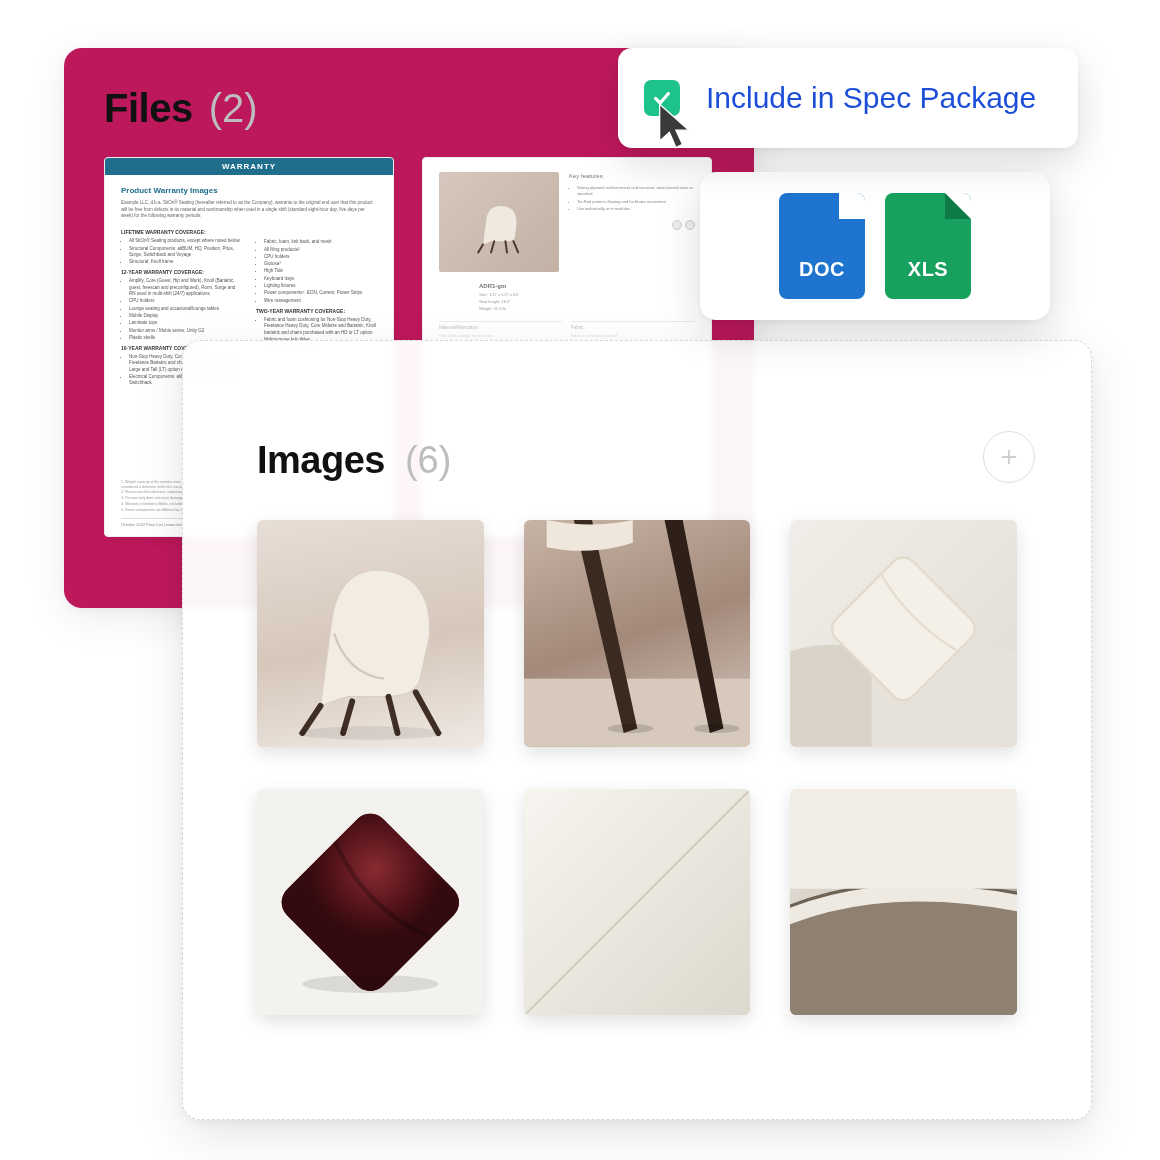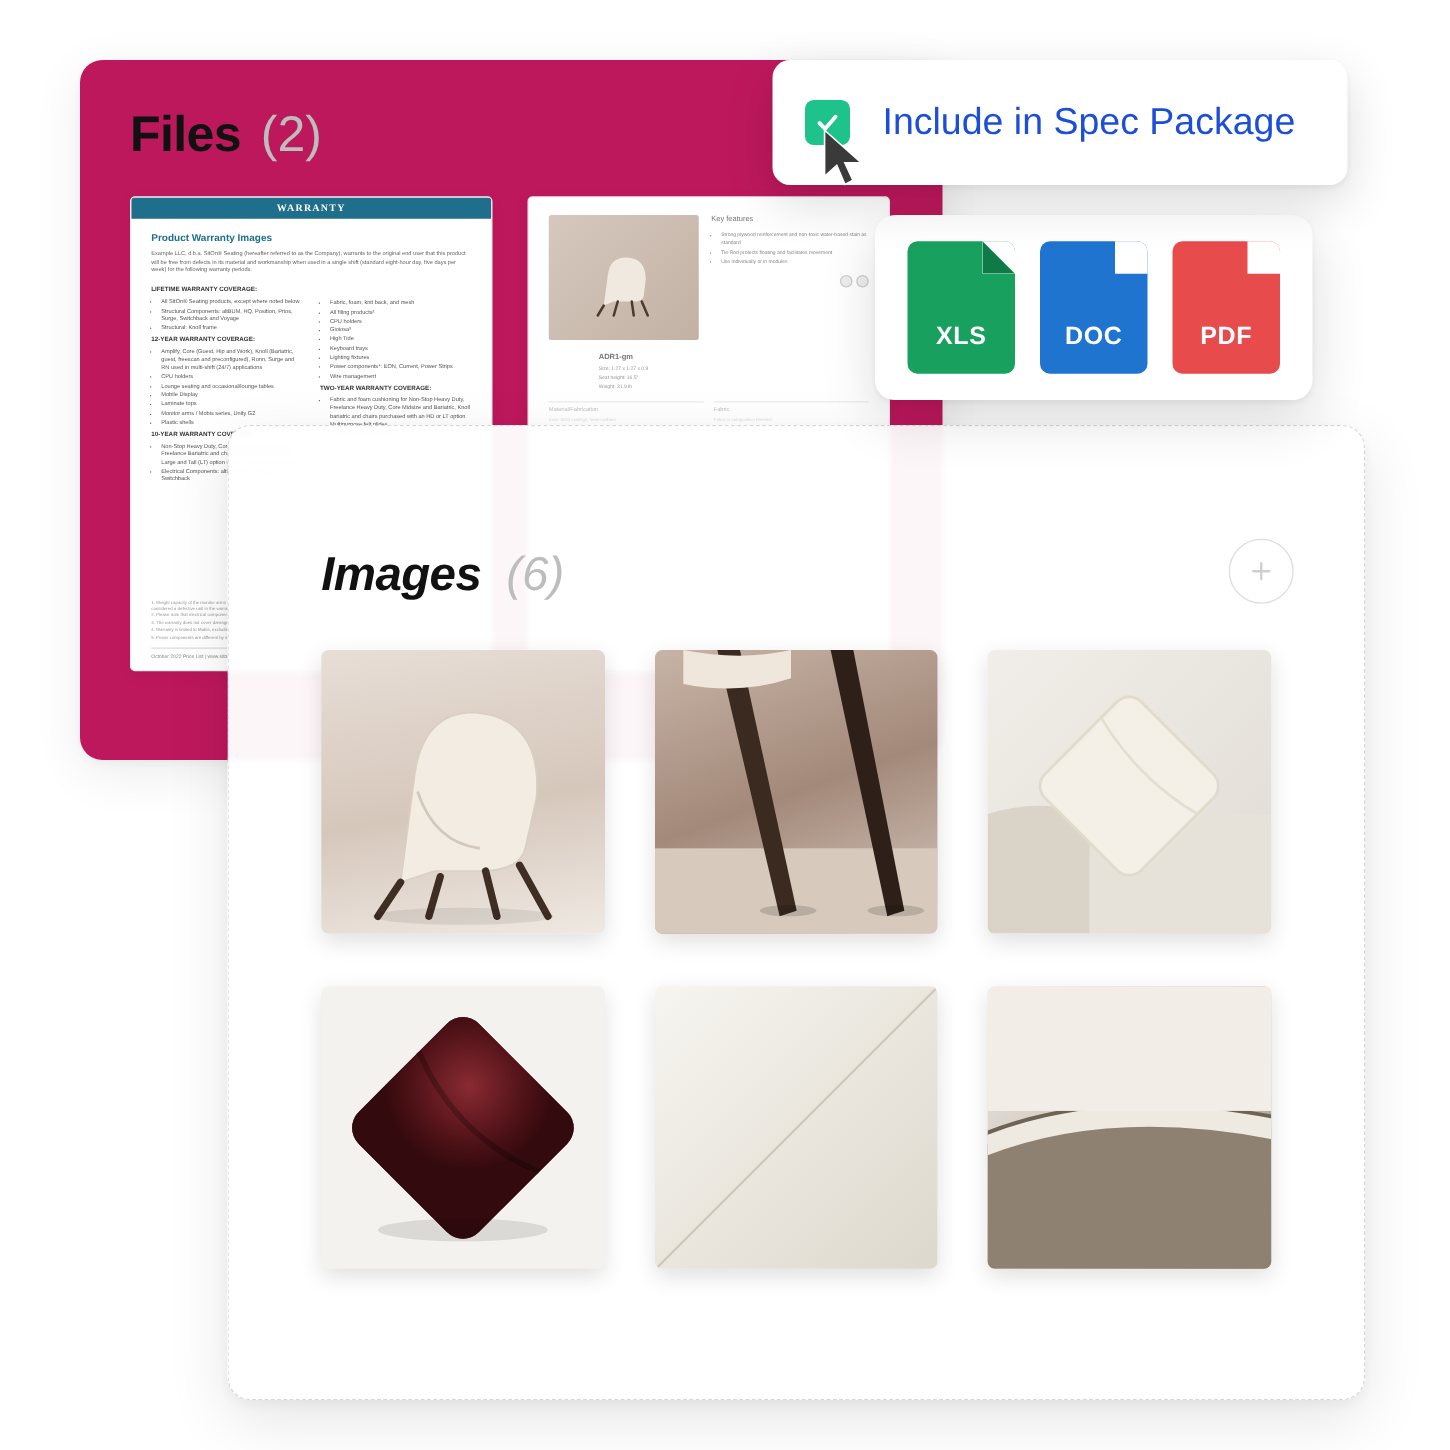--- a/index.html
+++ b/index.html
@@ -47,21 +47,20 @@
   
   .warranty-bar {
     background: #1f6e8c;
     color: #fff;
     text-align: center;
     font-size: 8px;
     font-weight: 700;
     letter-spacing: 1px;
     padding: 3px 0;
     margin: -14px -16px 10px;
-    font-family: Liberation Serif, serif;
   }
   .warranty-h1 { color: #1f6e8c; font-size: 8px; font-weight: 700; margin-bottom: 4px; }
   .warranty-p { font-size: 4.5px; color: #666; margin-bottom: 6px; }
   .warranty-cols { display: flex; gap: 14px; }
   .warranty-col { flex: 1; }
   .warranty-sub { font-size: 5px; font-weight: 700; color: #333; margin: 4px 0 2px; }
   .warranty-col ul { list-style: disc; padding-left: 8px; }
   .warranty-col li { font-size: 4.5px; color: #555; margin-bottom: 1px; }
   .warranty-footer {
     position: absolute; bottom: 8px; left: 16px; right: 16px;
@@ -172,21 +171,20 @@
     top: 340px;
     width: 910px;
     height: 780px;
     background: rgba(255,255,255,0.96);
     border-radius: 18px;
     border: 1.5px dashed #d7d7d7;
     box-shadow: 0 16px 50px rgba(0,0,0,0.10), 0 4px 12px rgba(0,0,0,0.05);
     padding: 98px 74px 40px;
     z-index: 20;
     backdrop-filter: blur(2px);
-    font-style: italic;
   }
   .images-header { display:flex; align-items:baseline; gap: 20px; margin-bottom: 38px; position: relative;}
   .images-header .section-title { font-size: 38px; }
   .images-header .section-count { font-size: 38px; }
   .add-btn {
     position:absolute; right:-18px; top:-8px;
     width:52px; height:52px;
     border:1.5px solid #dedede; border-radius:50%;
     display:flex; align-items:center; justify-content:center;
     color:#cfcfcf;
@@ -348,34 +346,29 @@
   <div class="spec-pop-label">Include in Spec Package</div>
 </div>
 
 <div class="cursor">
   <svg viewBox="0 0 40 48">
     <path d="M4 2 L4 36 L13 28 L19 42 L25 39 L19 26 L31 26 Z" fill="#3a3a3a" stroke="#fff" stroke-width="1.2"></path>
   </svg>
 </div>
 
 <div class="export-pop">
+  <div class="ftype doc">
+    <div class="ftype-body"></div>
+      <div class="xls-clip"></div>
+    <div class="ftype-label">DOC</div>
+  </div>
   <div class="ftype xls">
     <div class="ftype-body"></div>
       <div class="xls-clip"></div>
     <div class="ftype-label">XLS</div>
-  </div>
-  <div class="ftype doc">
-    <div class="ftype-body"></div>
-      <div class="xls-clip"></div>
-    <div class="ftype-label">DOC</div>
-  </div>
-  <div class="ftype pdf">
-    <div class="ftype-body"></div>
-      <div class="xls-clip"></div>
-    <div class="ftype-label">PDF</div>
   </div>
 </div>
 
 <div class="images-card">
   <div class="images-header">
     <span class="section-title">Images</span>
     <span class="section-count">(6)</span>
     <div class="add-btn">
       <svg viewBox="0 0 24 24">
         <path d="M12 5 V19 M5 12 H19" stroke="currentColor" stroke-width="2" stroke-linecap="round"></path>

